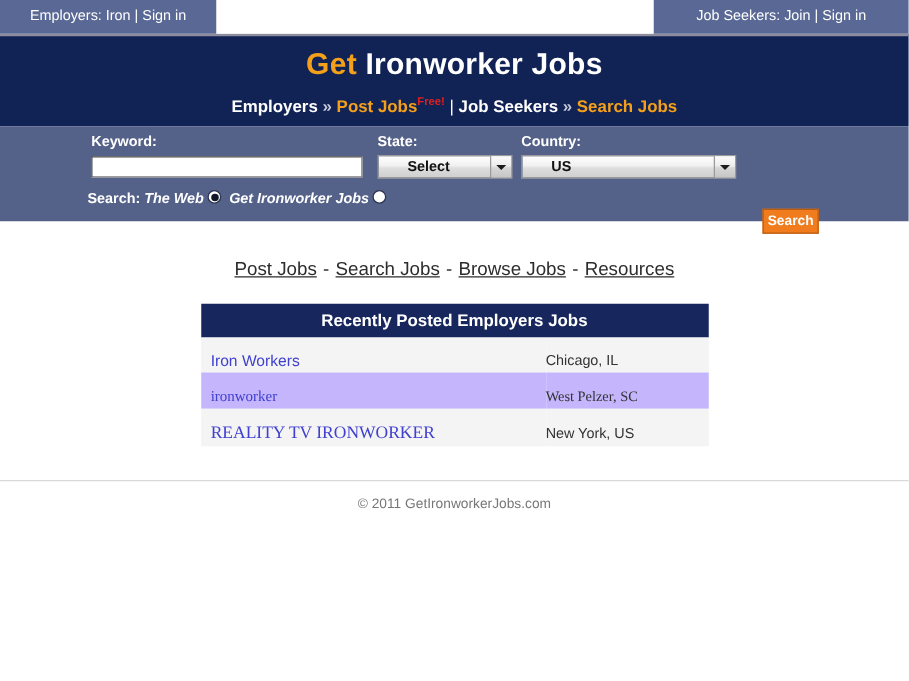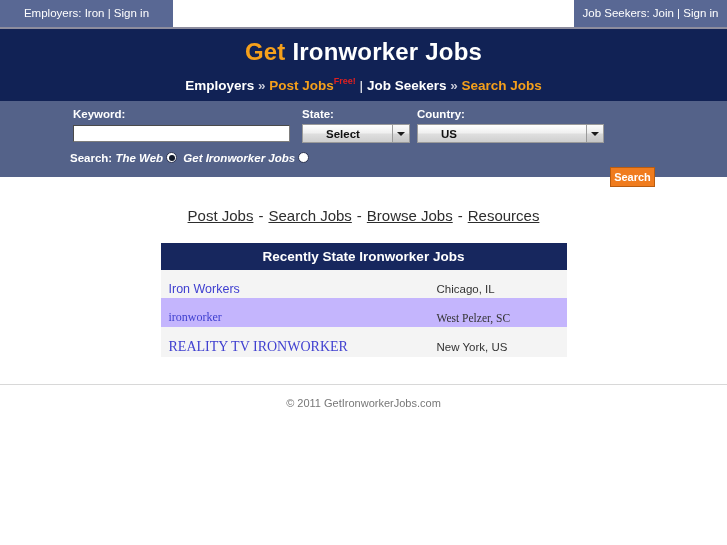--- a/index.html
+++ b/index.html
@@ -33,21 +33,21 @@
     line-height: 27px;
     white-space: nowrap;
   }
   .topbar-tab.left {
     left: 0;
     width: 173px;
     text-align: center;
   }
   .topbar-tab.right {
     right: 0;
-    width: 153px;
+    width: 204px;
     text-align: center;
   }
 
   
   .masthead {
     height: 74px;
     background: #112255;
     border-top: 2px solid #8d8d9e;
     text-align: center;
     box-sizing: border-box;
@@ -144,21 +144,21 @@
     justify-content: center;
   }
   .sel .sel-arrow::after {
     content: "";
     width: 0; height: 0;
     border-left: 4px solid transparent;
     border-right: 4px solid transparent;
     border-top: 4px solid #1c1c1c;
   }
   .sel-state   { left: 302px; width: 108px; }
-  .sel-country { left: 417px; width: 187px; }
+  .sel-country { left: 417px; width: 172px; }
 
   .btn-search {
     position: absolute;
     left: 610px;
     top: 167px;
     width: 45px;
     height: 20px;
     background: #F07C1E;
     border: 1px solid #b95c10;
     color: #ffffff;
@@ -324,21 +324,21 @@
   </div>
 </div>
 
 <button class="btn-search">Search</button>
 
 <div class="mainnav">
   <a href="#">Post Jobs</a><span class="dash">-</span><a href="#">Search Jobs</a><span class="dash">-</span><a href="#">Browse Jobs</a><span class="dash">-</span><a href="#">Resources</a>
 </div>
 
 <div class="jobs-wrap">
-  <div class="jobs-head">Recently State Ironworker Jobs</div>
+  <div class="jobs-head">Recently Posted Employers Jobs</div>
   <table class="jobs-table">
     <tbody>
       <tr class="odd">
         <td class="title">
           <a class="t-md" href="#">Iron Workers</a>
         </td>
         <td class="loc">Chicago, IL</td>
       </tr>
       <tr class="even">
         <td class="title">

